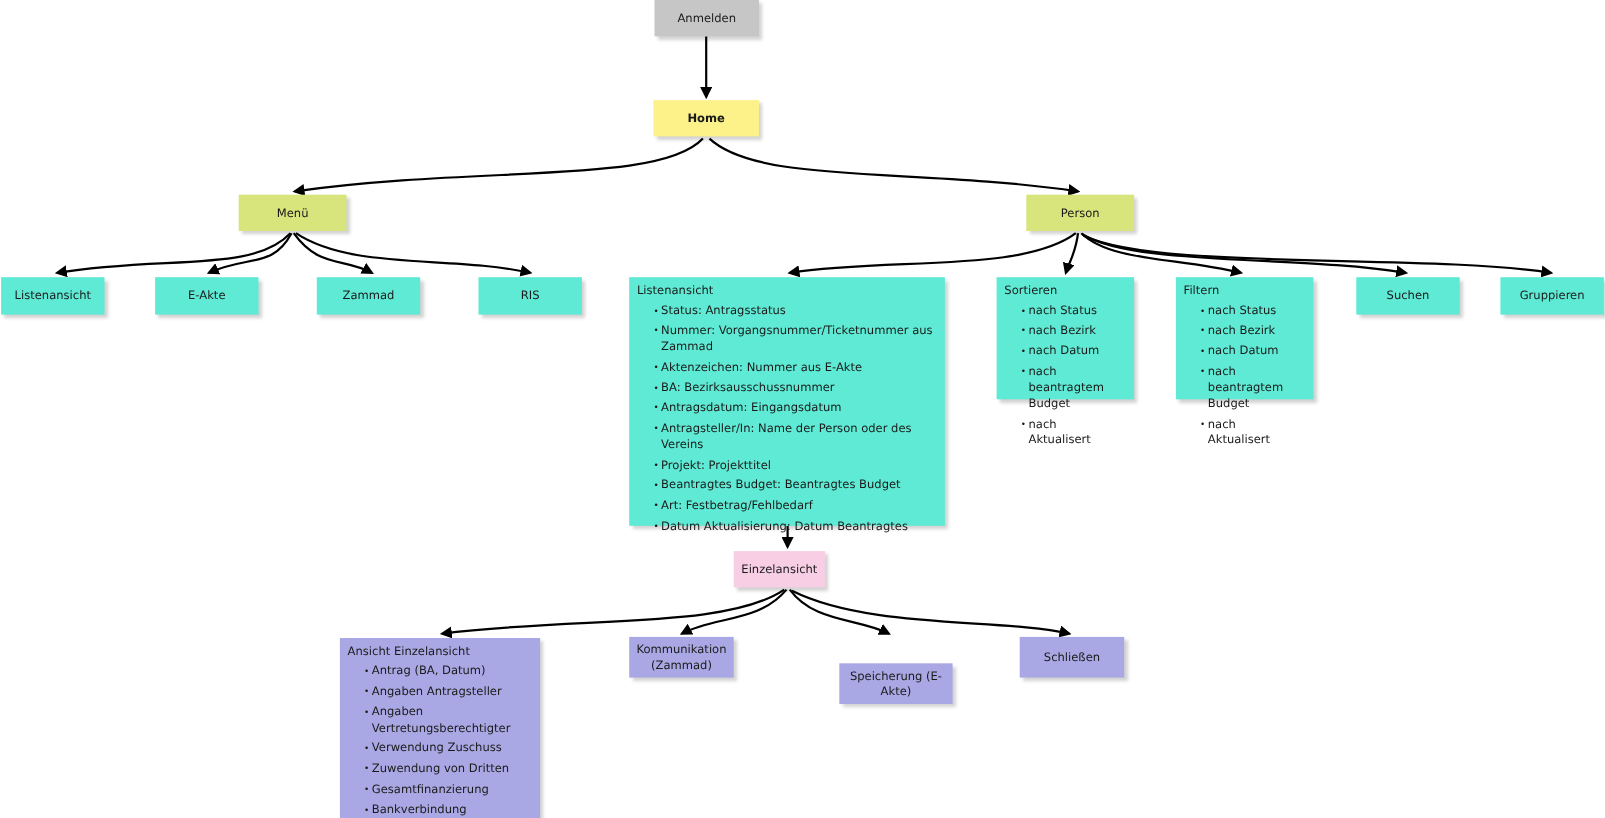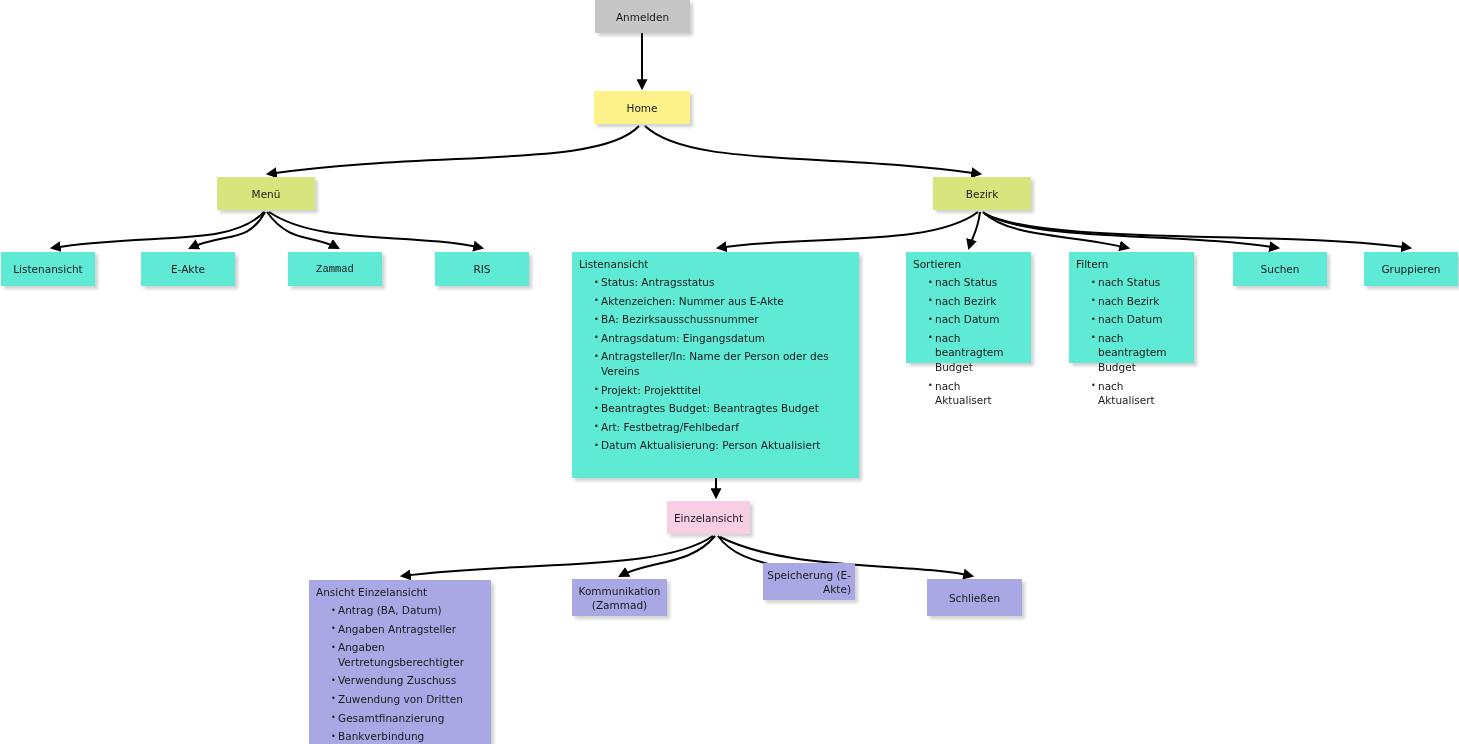--- a/index.html
+++ b/index.html
@@ -112,56 +112,57 @@
       <path d="M 715,536 C 690,566 650,560 620,576"></path>
       <path d="M 718,536 C 740,566 780,562 808,576"></path>
       <path d="M 720,537 C 790,572 910,562 972,576"></path>
     </g>
   </svg>
 
   <div class="node centered c-gray" style="left:595px; top:0px; width:95px; height:33px;">
     <span>Anmelden</span>
   </div>
 
-  <div class="node centered c-yellow" style="left:594px; top:91px; width:96px; height:33px;">
+  <div class="node centered c-yellow" style="left:594px; top:91px; width:96px; height:33px;font-weight:bold;">
     <span>Home</span>
   </div>
 
   <div class="node centered c-green" style="left:217px; top:177px; width:98px; height:33px;">
     <span>Menü</span>
   </div>
   <div class="node centered c-green" style="left:933px; top:177px; width:98px; height:33px;">
-    <span>Bezirk</span>
+    <span>Person</span>
   </div>
 
   <div class="node centered c-blue" style="left:1px; top:252px; width:94px; height:34px;">
     <span>Listenansicht</span>
   </div>
   <div class="node centered c-blue" style="left:141px; top:252px; width:94px; height:34px;">
     <span>E-Akte</span>
   </div>
-  <div class="node centered c-blue" style="left:288px; top:252px; width:94px; height:34px;font-family:Liberation Mono, monospace;">
+  <div class="node centered c-blue" style="left:288px; top:252px; width:94px; height:34px;">
     <span>Zammad</span>
   </div>
   <div class="node centered c-blue" style="left:435px; top:252px; width:94px; height:34px;">
     <span>RIS</span>
   </div>
 
   <div class="node listnode c-blue" style="left:572px; top:252px; width:287px; height:226px;">
     <span class="title">Listenansicht</span>
     <ul>
         <li>Status: Antragsstatus</li>
+        <li>Nummer: Vorgangsnummer/Ticketnummer aus Zammad</li>
         <li>Aktenzeichen: Nummer aus E-Akte</li>
         <li>BA: Bezirksausschussnummer</li>
         <li>Antragsdatum: Eingangsdatum</li>
         <li>Antragsteller/In: Name der Person oder des Vereins</li>
         <li>Projekt: Projekttitel</li>
         <li>Beantragtes Budget: Beantragtes Budget</li>
         <li>Art: Festbetrag/Fehlbedarf</li>
-        <li>Datum Aktualisierung: Person Aktualisiert</li>
+        <li>Datum Aktualisierung: Datum Beantragtes</li>
       </ul>
   </div>
 
   <div class="node listnode c-blue" style="left:906px; top:252px; width:125px; height:111px;">
     <span class="title">Sortieren</span>
     <ul>
         <li>nach Status</li>
         <li>nach Bezirk</li>
         <li>nach Datum</li>
         <li>nach beantragtem Budget</li>
@@ -202,20 +203,20 @@
         <li>Gesamtfinanzierung</li>
         <li>Bankverbindung</li>
         <li>Haftungserklärung</li>
         <li>Wiedervorlage</li>
       </ul>
   </div>
 
   <div class="node centered c-purple" style="left:572px; top:579px; width:95px; height:37px;">
     <span>Kommunikation (Zammad)</span>
   </div>
-  <div class="node centered c-purple" style="left:763px; top:563px; width:92px; height:37px;text-align:right;">
+  <div class="node centered c-purple" style="left:763px; top:603px; width:103px; height:37px;">
     <span>Speicherung (E-Akte)</span>
   </div>
   <div class="node centered c-purple" style="left:927px; top:579px; width:95px; height:37px;">
     <span>Schließen</span>
   </div>
 
 </div>
 
 </body></html>

